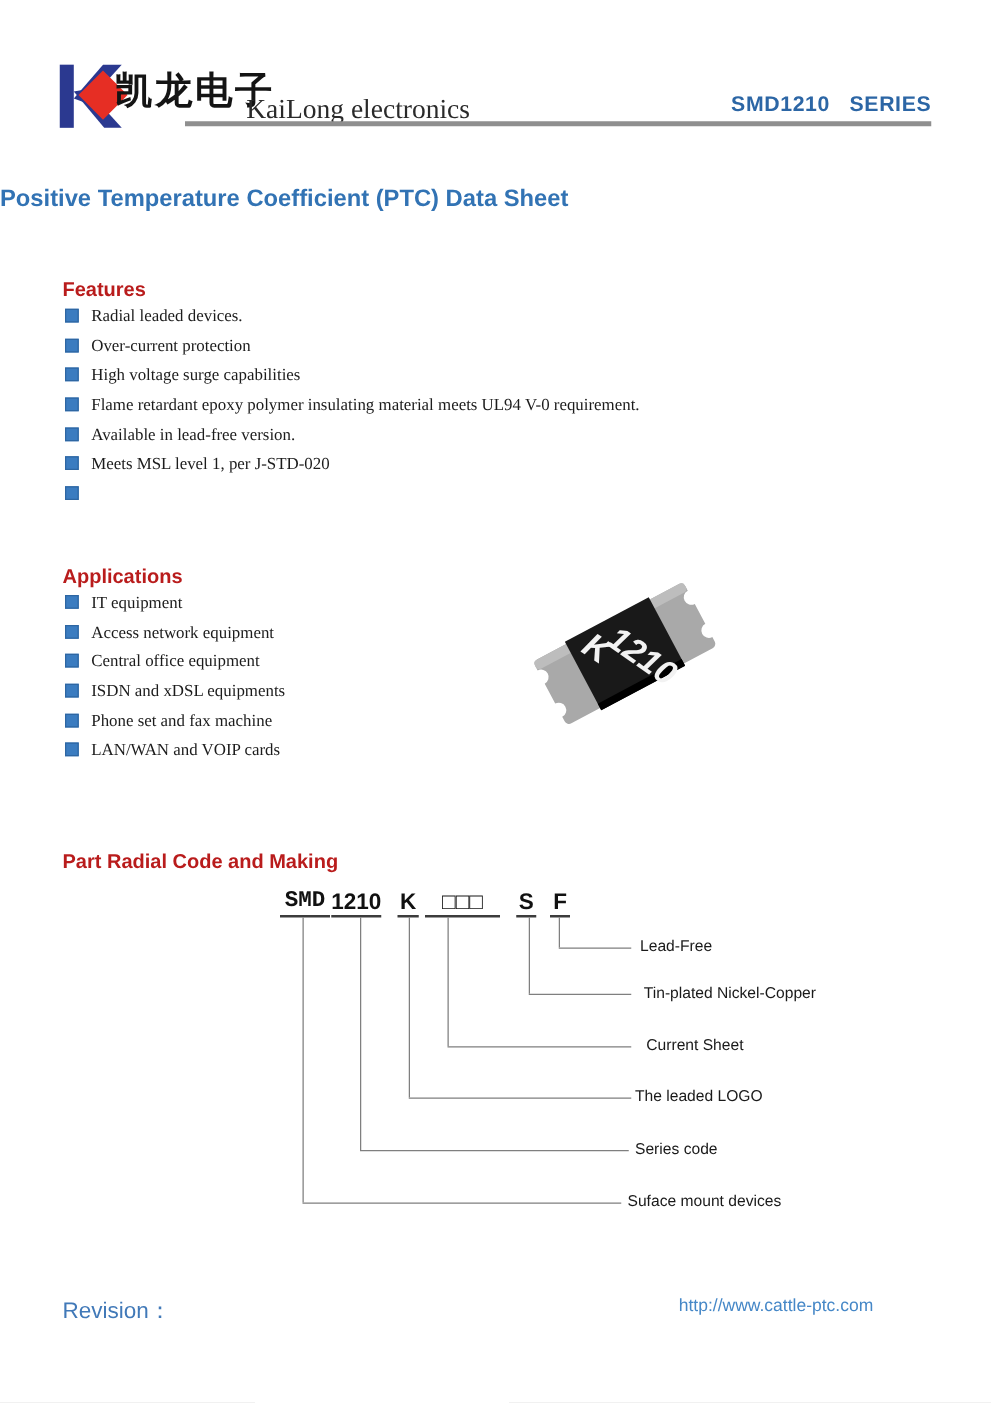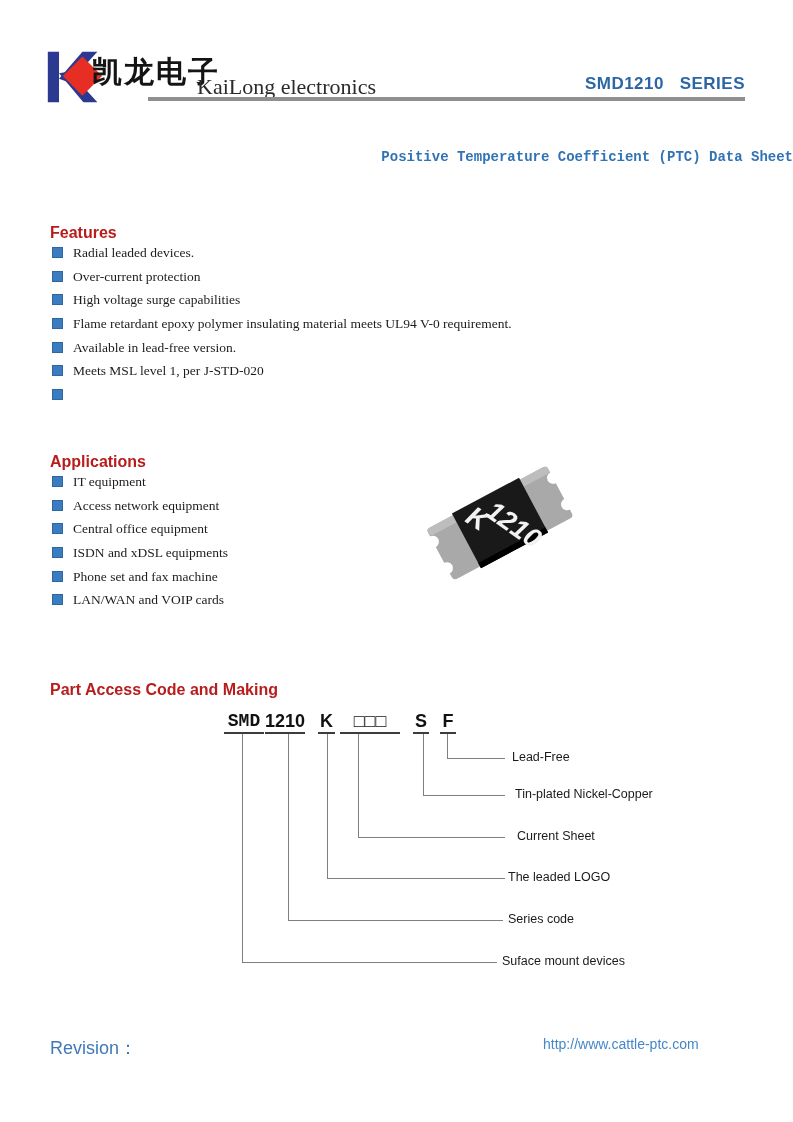--- a/index.html
+++ b/index.html
@@ -22,22 +22,22 @@
   .series-label {
     position:absolute; right:48px; top:74px; font-size:17px; font-weight:bold;
     color:#2c66a5; white-space:pre; letter-spacing:0.5px;
   }
   .header-rule {
     position:absolute; left:148px; top:97px; width:597px; height:4px;
     background:#8f8f8f;
   }
   
   .doc-title {
-    position:absolute; left:0; top:149px; width:100%; text-align:right;
-    font-size:14px; font-weight:bold; color:#3273b4;font-family:Liberation Mono, monospace;
+    position:absolute; left:0; top:149px; width:100%; text-align:left;
+    font-size:19px; font-weight:bold; color:#3273b4;
   }
   
   .section-heading {
     position:absolute; left:50px; font-size:16px; font-weight:bold; color:#b91c1c;
   }
   .heading-features { top:224px; }
   .heading-applications { top:453px; }
   .heading-partnumber { top:681px; }
   .bullet-list { position:absolute; left:52px; }
   .list-features { top:245px; }
@@ -155,21 +155,21 @@
       <circle cx="14" cy="77" r="6" fill="#ffffff"></circle>
       <circle cx="150" cy="47" r="6" fill="#ffffff"></circle>
       <circle cx="150" cy="77" r="6" fill="#ffffff"></circle>
       <rect x="44" y="31" width="76" height="62" fill="#191919"></rect>
       <rect x="44" y="87" width="76" height="6" fill="#000000"></rect>
     </g>
     <text x="46" y="60" transform="rotate(33 46 60)" font-size="28" font-weight="bold" font-style="italic" fill="#f2f2f2" font-family="Liberation Sans, sans-serif">K</text>
     <text x="66" y="54" transform="rotate(35 66 54)" font-size="27" font-weight="bold" font-style="italic" fill="#f2f2f2" font-family="Liberation Sans, sans-serif">1210</text>
   </svg>
 
-  <div class="section-heading heading-partnumber">Part Access Code and Making</div>
+  <div class="section-heading heading-partnumber">Part Radial Code and Making</div>
 
   <div>
 
     <span class="pn-code" style="left:224px;width:40px;font-family:Liberation Mono, monospace;">SMD</span>
     <span class="pn-code" style="left:265px;width:40px;">1210</span>
     <span class="pn-code" style="left:318px;width:17px;">K</span>
     <span class="pn-code" style="left:340px;width:60px;">□□□</span>
     <span class="pn-code" style="left:413px;width:16px;">S</span>
     <span class="pn-code" style="left:440px;width:16px;">F</span>
 

